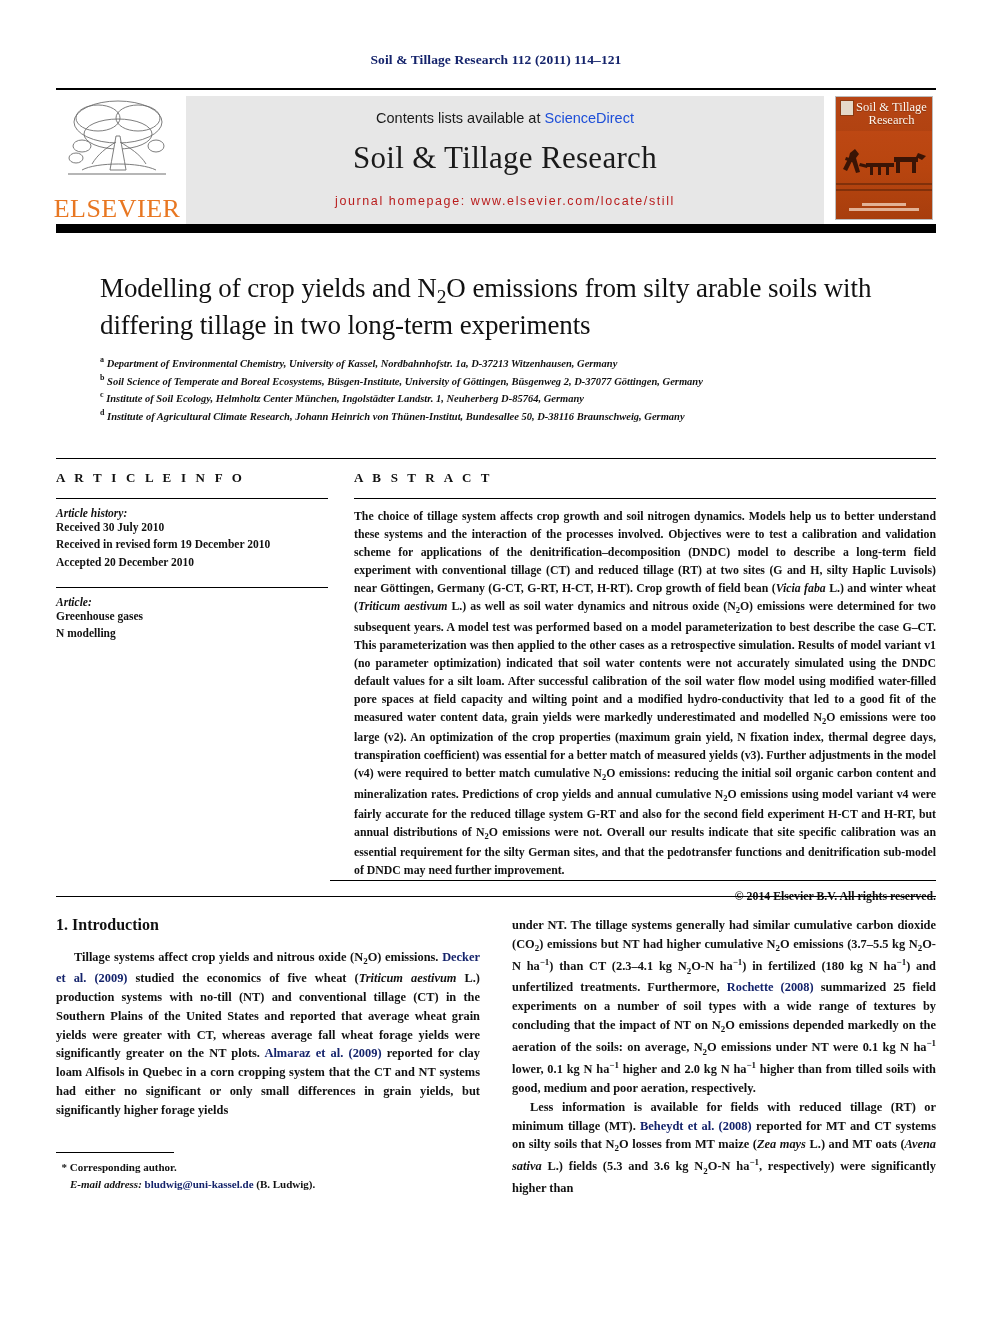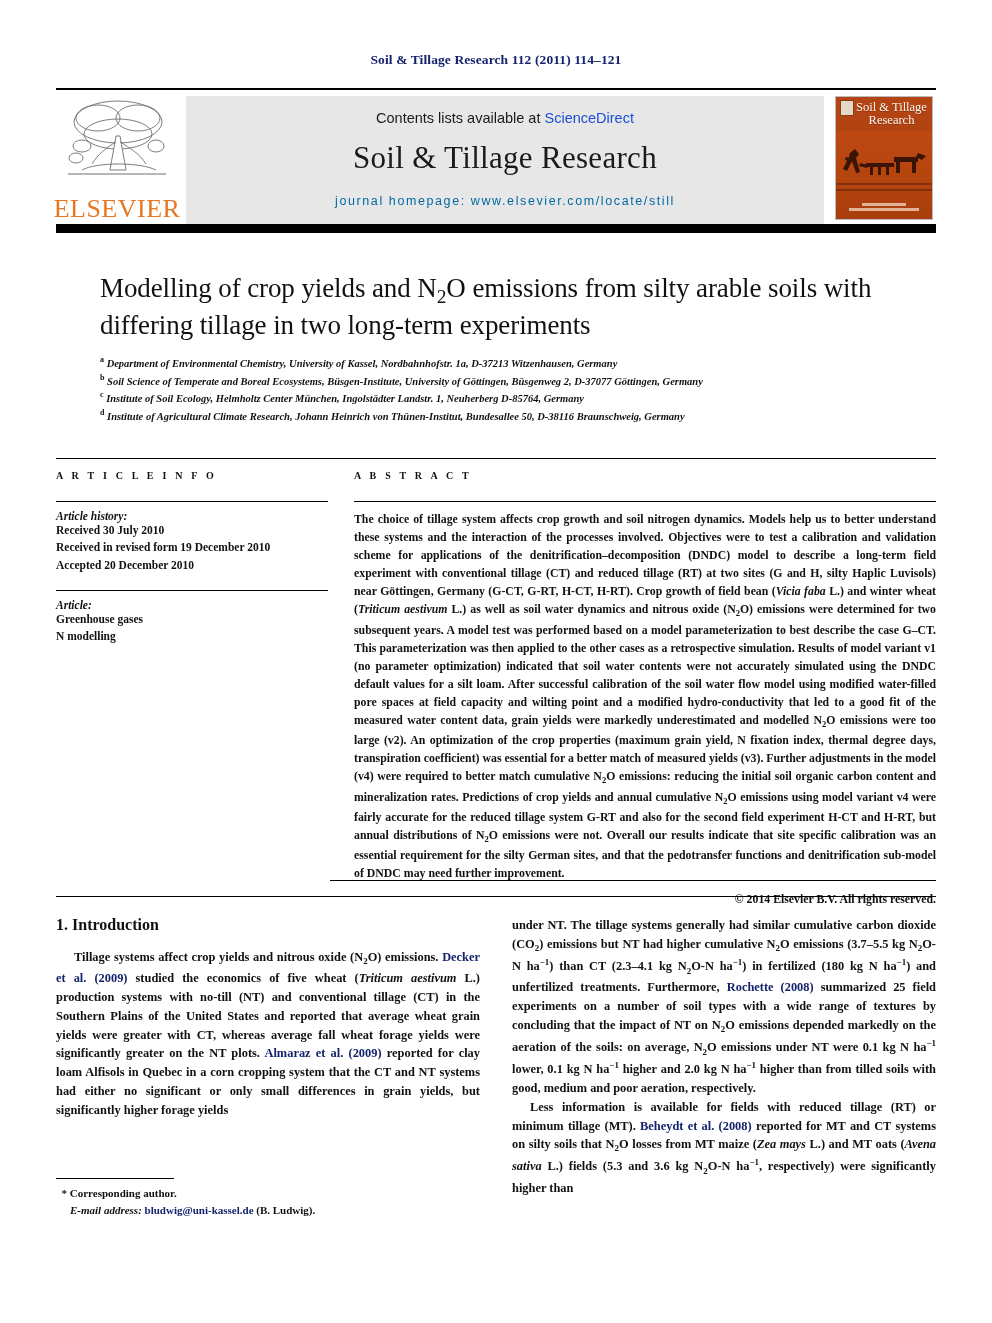--- a/index.html
+++ b/index.html
@@ -91,21 +91,21 @@
     font-family: "Liberation Serif", serif;
     font-size: 31px;
     color: #1a1a1a;
     letter-spacing: 0.3px;
     margin-bottom: 18px;
   }
   .homepage-line {
     font-family: "Liberation Sans", sans-serif;
     font-size: 12.5px;
     letter-spacing: 1.6px;
-    color: #0369a1;
+    color: #b91c1c;
   }
   .cover-block {
     width: 104px;
     display: flex;
     align-items: flex-start;
     justify-content: center;
   }
   .cover {
     width: 96px;
     height: 122px;
@@ -186,24 +186,24 @@
   .info-rule-top {
     position: absolute; left:56px; top:458px; width:880px;
     border-top: 1px solid #000;
   }
   .infoabs { position: absolute; left:56px; top:470px; width:880px; display:flex; }
   .col-info { width: 272px; padding-right: 22px; }
   .col-abs  { flex: 1; padding-left: 4px; }
   .sec-head {
     font-family: "Liberation Serif", serif;
     font-weight: bold;
-    font-size: 10px;
+    font-size: 13px;
     letter-spacing: 3.2px;
     color: #111;
-    margin-bottom: 20px;
+    margin-bottom: 12px;
   }
   .hairline { border-top: 1px solid #000; margin-bottom: 8px; }
   .meta-label {
     font-style: italic; font-weight: bold;
     font-size: 11.5px; color:#111;
   }
   .meta-line { font-size: 11.5px; line-height: 1.5; font-weight: bold; color:#111; }
   .meta-gap { height: 16px; }
   .abs-text {
     font-family: "Liberation Serif", serif;
@@ -249,21 +249,21 @@
     color: #111;
     font-weight: bold;
     text-indent: 18px;
   }
   p.body-p + p.body-p { text-indent: 18px; }
   .ref { color: #14236b; }
   .link { color: #14236b; }
 
   
   .footnote {
-    position:absolute; left:56px; top:1178px; width:424px;
+    position:absolute; left:56px; top:1152px; width:424px;
   }
   .foot-rule { width: 118px; border-top: 1px solid #000; margin-bottom: 6px; }
   .foot-line {
     font-size: 11px; line-height: 1.5; color:#111; font-weight: bold;
   }
   .foot-line .ital { font-style: italic; }
   .foot-star { font-size: 11px; }
 
   .imprint {
     position:absolute; left:56px; top:1258px; width:520px;

